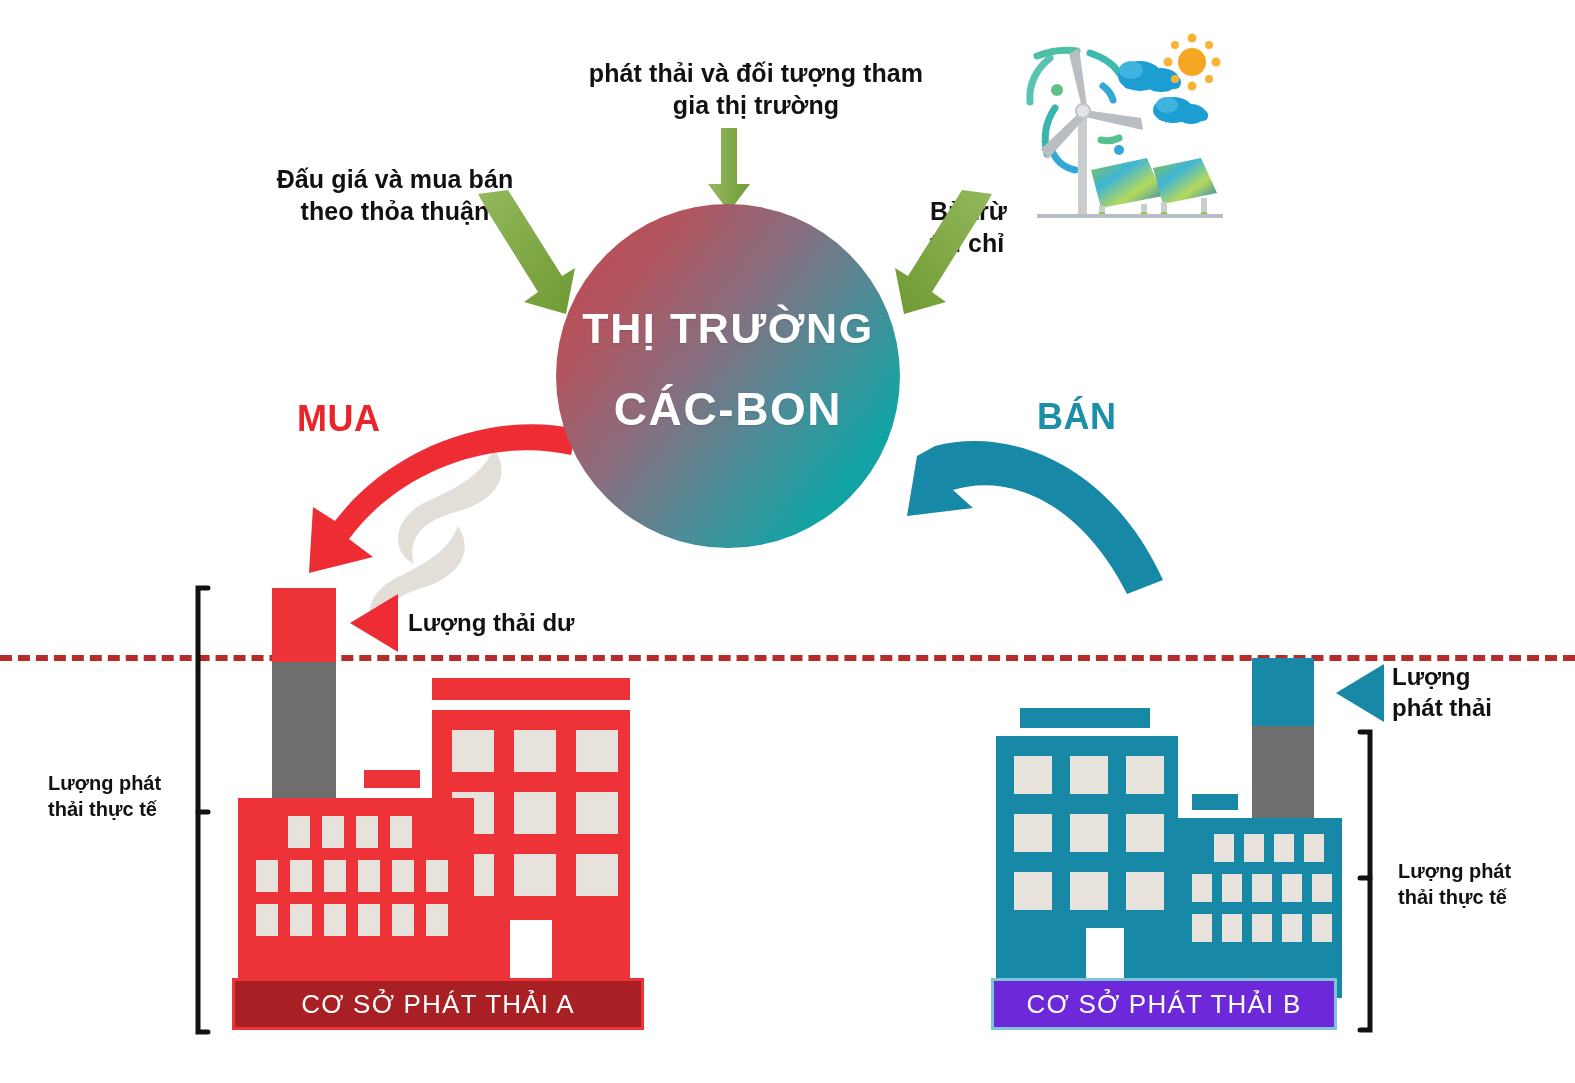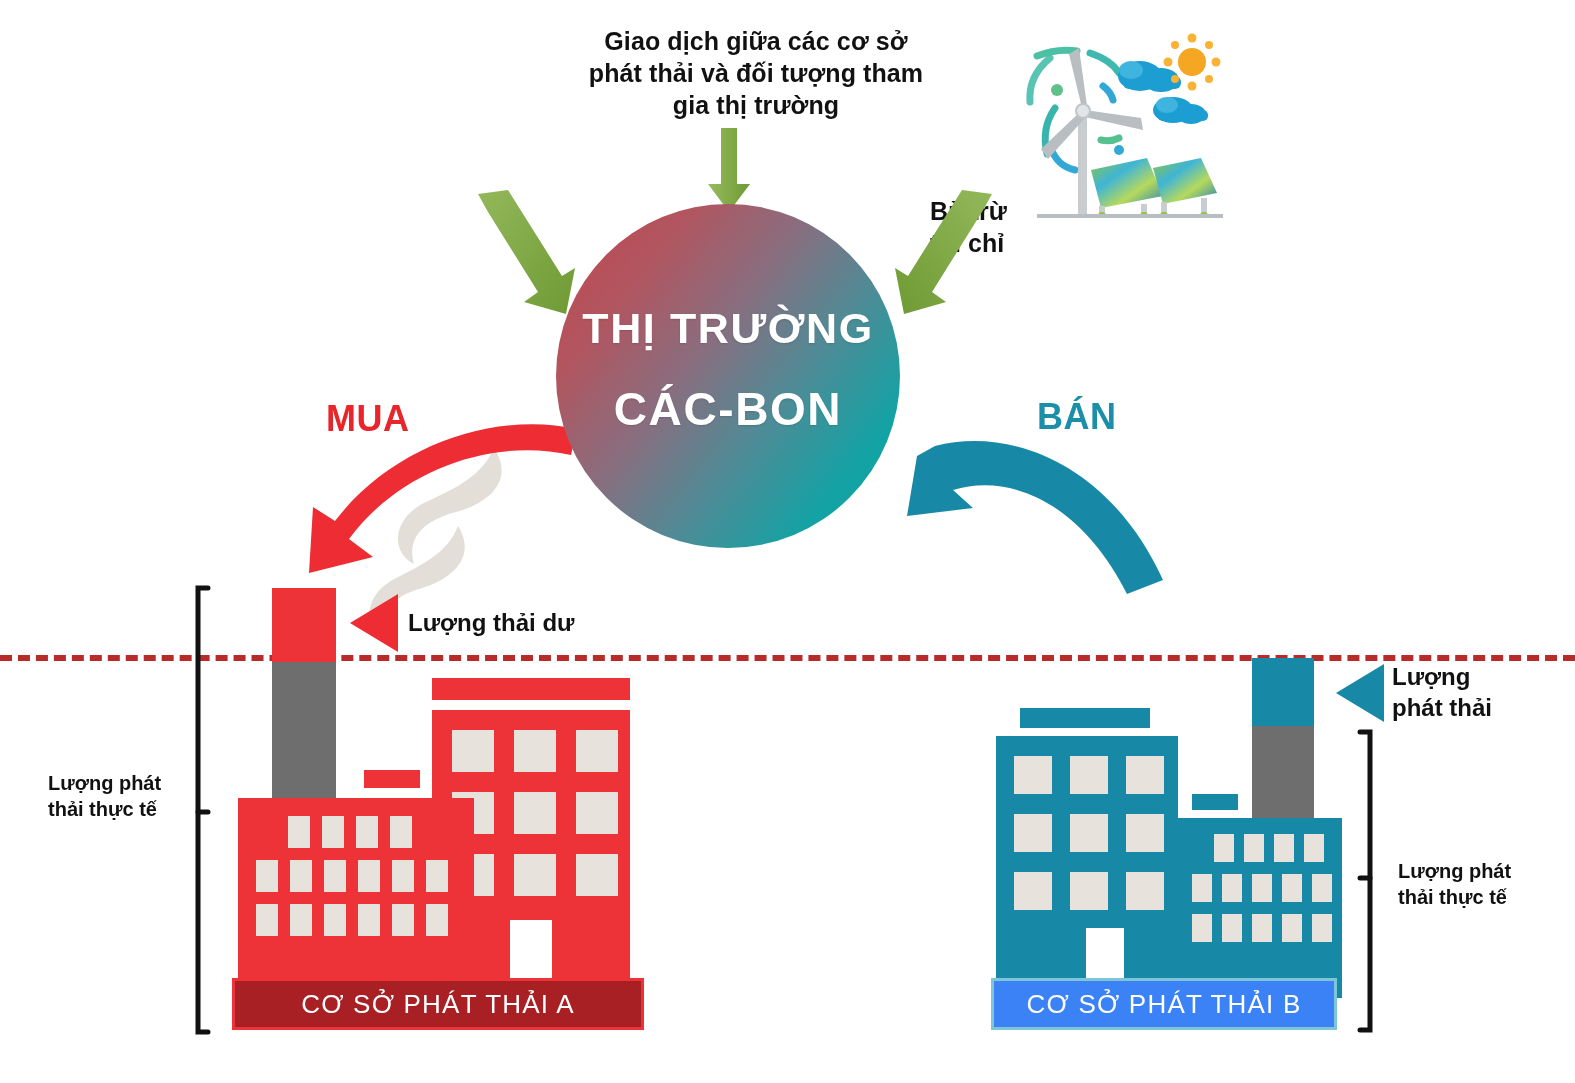--- a/index.html
+++ b/index.html
@@ -20,51 +20,55 @@
   #sphere .txt{position:absolute;left:0;right:0;text-align:center;color:#fff;
     font-weight:bold;letter-spacing:1.6px;text-shadow:0 1px 2px rgba(0,0,0,.12);}
   #sphere .t1{top:100px;font-size:43px;}
   #sphere .t2{top:178px;font-size:46px;}
 
   
   .garrow{position:absolute;}
 
   
   .word{position:absolute;font-weight:bold;font-size:36px;letter-spacing:.5px;}
-  #mua-word{left:297px;top:398px;color:#E8252B;margin-left:29px;}
+  #mua-word{left:297px;top:398px;color:#E8252B;}
   #ban-word{left:1037px;top:396px;color:#1B8EA8;}
 
   
   #capline{left:0;top:655px;width:1575px;height:0;border-top:6px dashed #B72B2B;}
 
   
   .red{background:#EE3338;}
   .redwin{background:#E8E2DC;}
   .teal{background:#1789A6;}
   .tealwin{background:#E8E2DC;}
   .gray{background:#6E6E6E;}
 
   .banner{position:absolute;display:flex;align-items:center;justify-content:center;
     color:#fff;font-weight:normal;letter-spacing:1.2px;font-size:26px;}
   #bannerA{left:232px;top:978px;width:406px;height:46px;background:#A81F24;
     border:3px solid #EE3338;}
-  #bannerB{left:991px;top:978px;width:340px;height:46px;background:#3b82f6;
+  #bannerB{left:991px;top:978px;width:340px;height:46px;background:#6d28d9;
     border:3px solid #7FC5D8;}
 
   
   .smoke{position:absolute;}
 </style>
 </head>
 <body>
 
 <div class="stage">
 
+  <div class="lbl lbl-top" id="lbl-auction" style="left:250px;top:163px;width:290px;">
+    <span>Đấu giá và mua bán</span><br>
+    <span>theo thỏa thuận</span>
+  </div>
 
   <div class="lbl lbl-top" id="lbl-trading" style="left:566px;top:25px;width:380px;">
-    <span>Giao dịch giữa các cơ sở</span><br>
+    <br>
     <span>phát thải và đối tượng tham</span><br>
     <span>gia thị trường</span>
   </div>
 
   <div class="lbl lbl-top" id="lbl-offset" style="left:930px;top:155px;width:120px;text-align:left;margin-top:40px;">
     <span>Bù trừ</span><br>
     <span>tín chỉ</span>
   </div>
 
   <svg class="abs" style="left:995px;top:18px;" width="235" height="200" viewBox="0 0 235 200">

